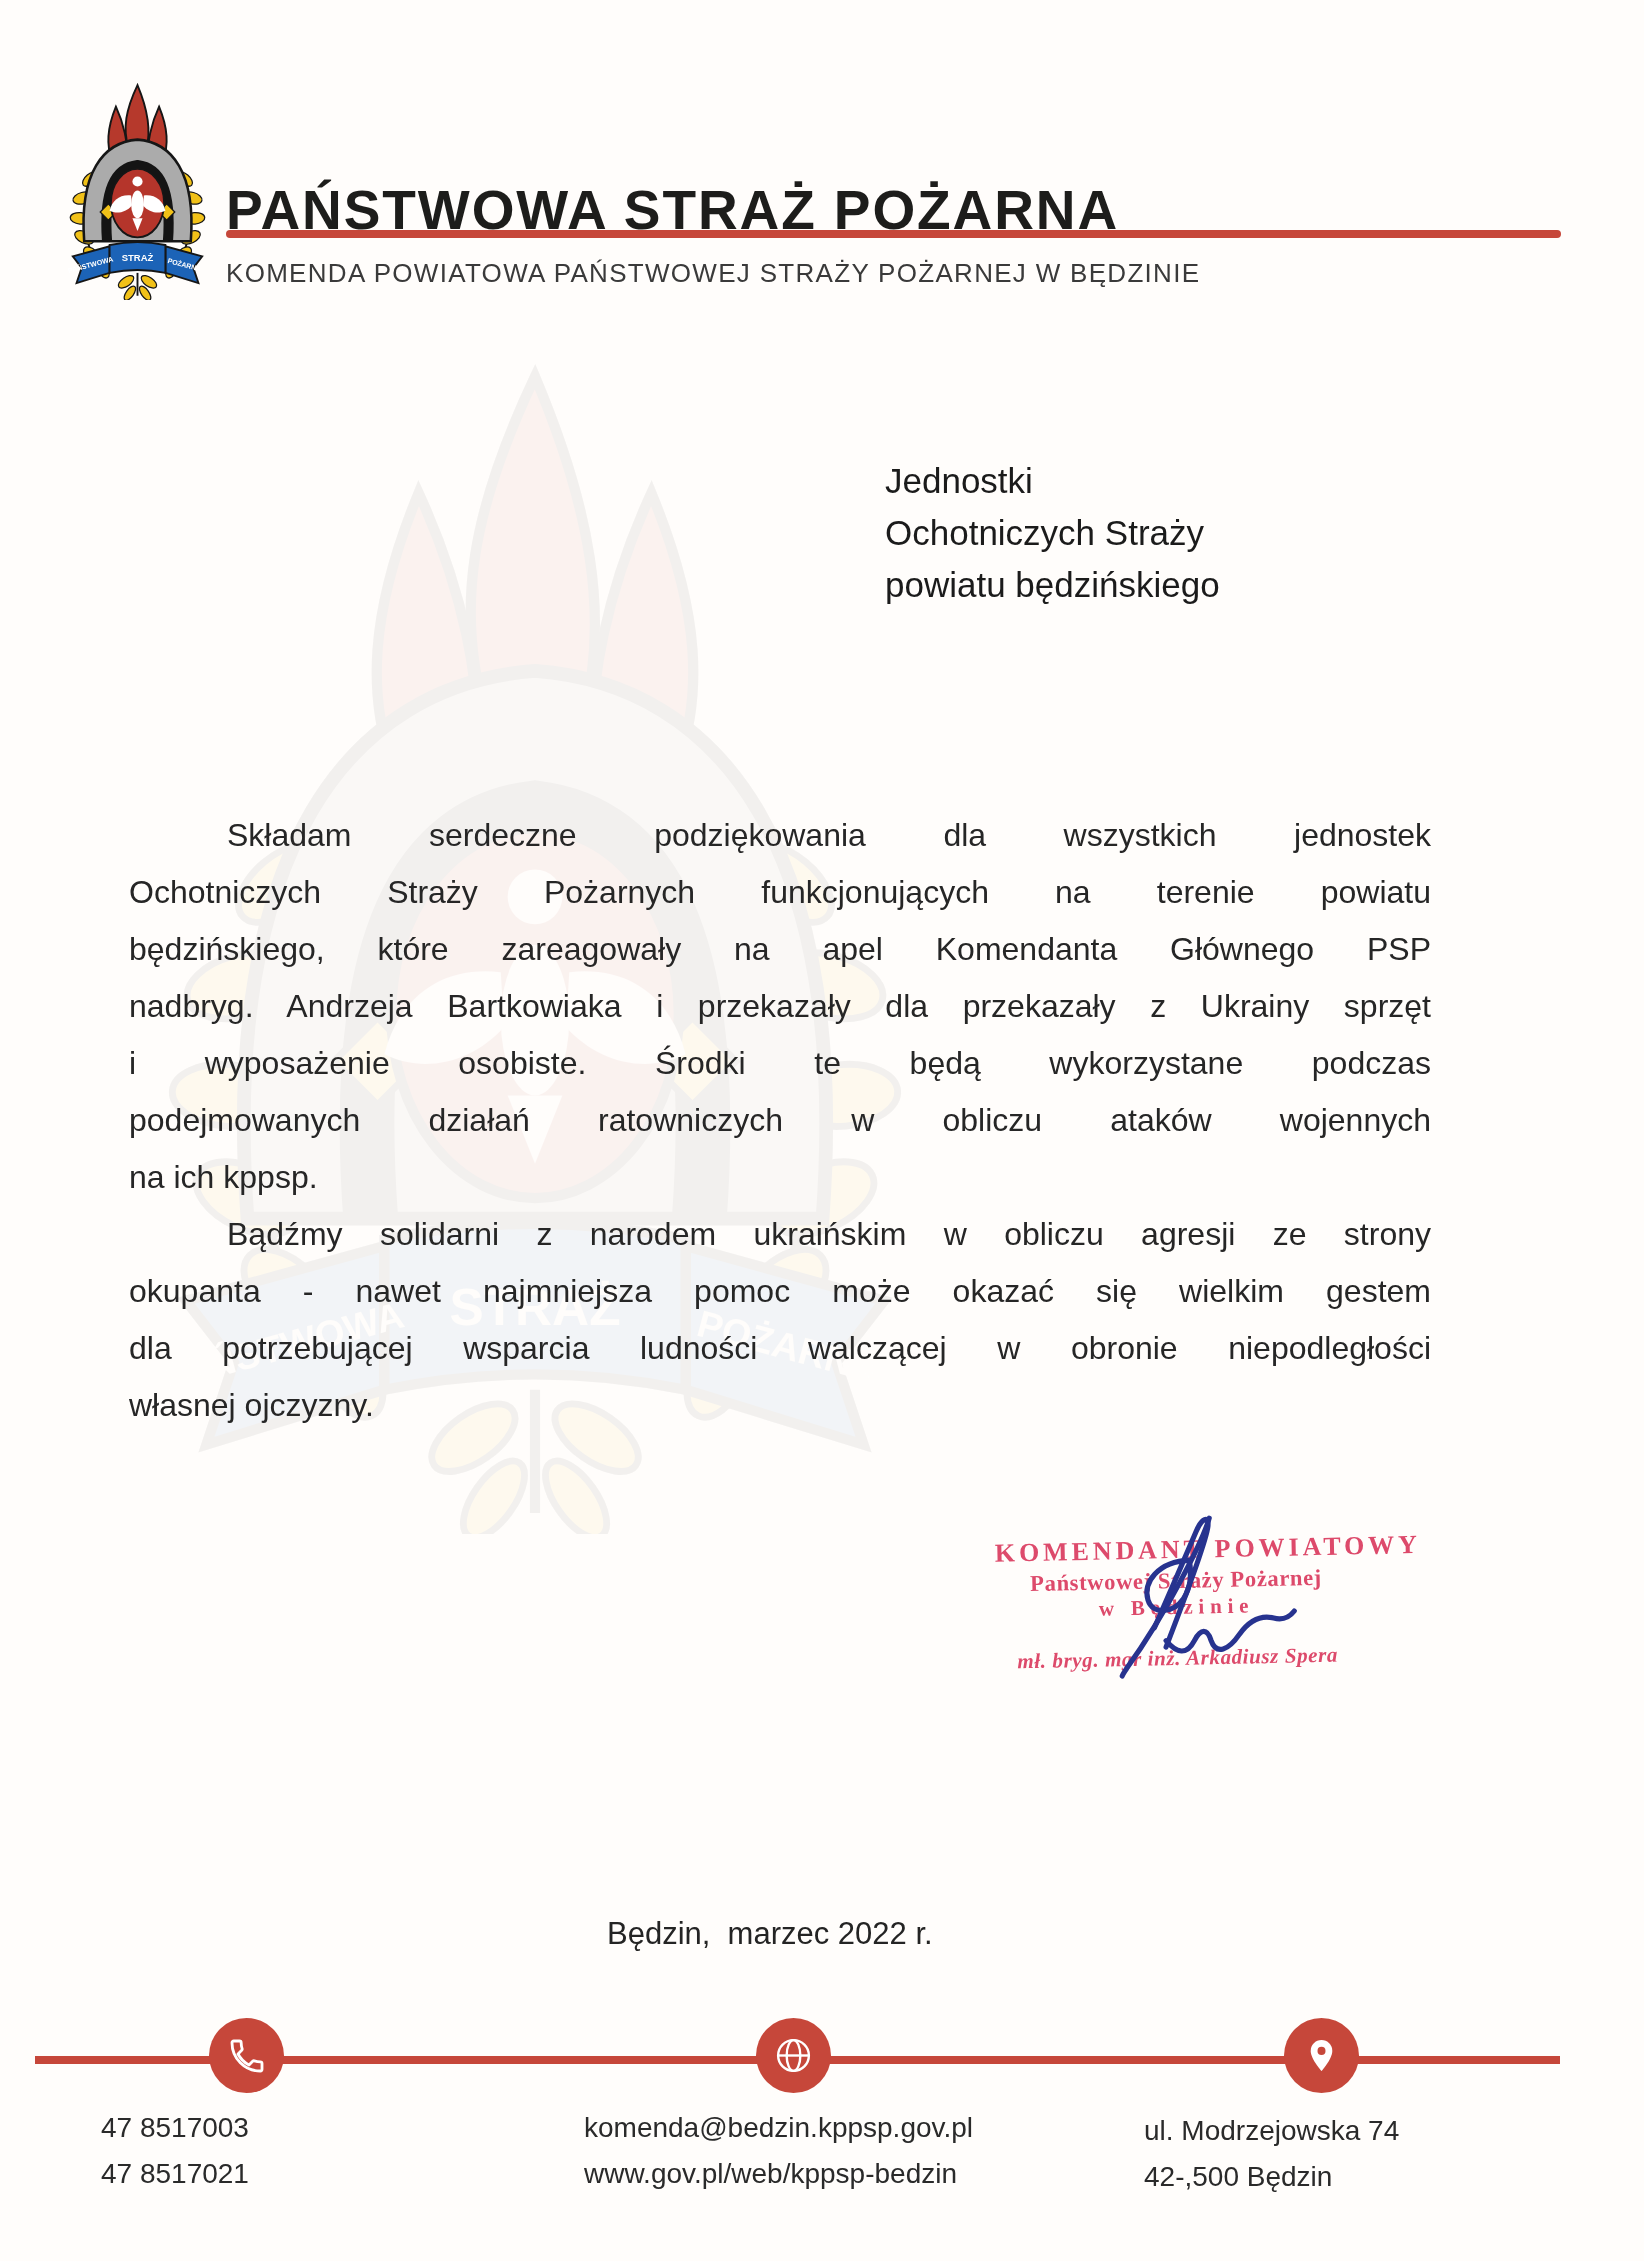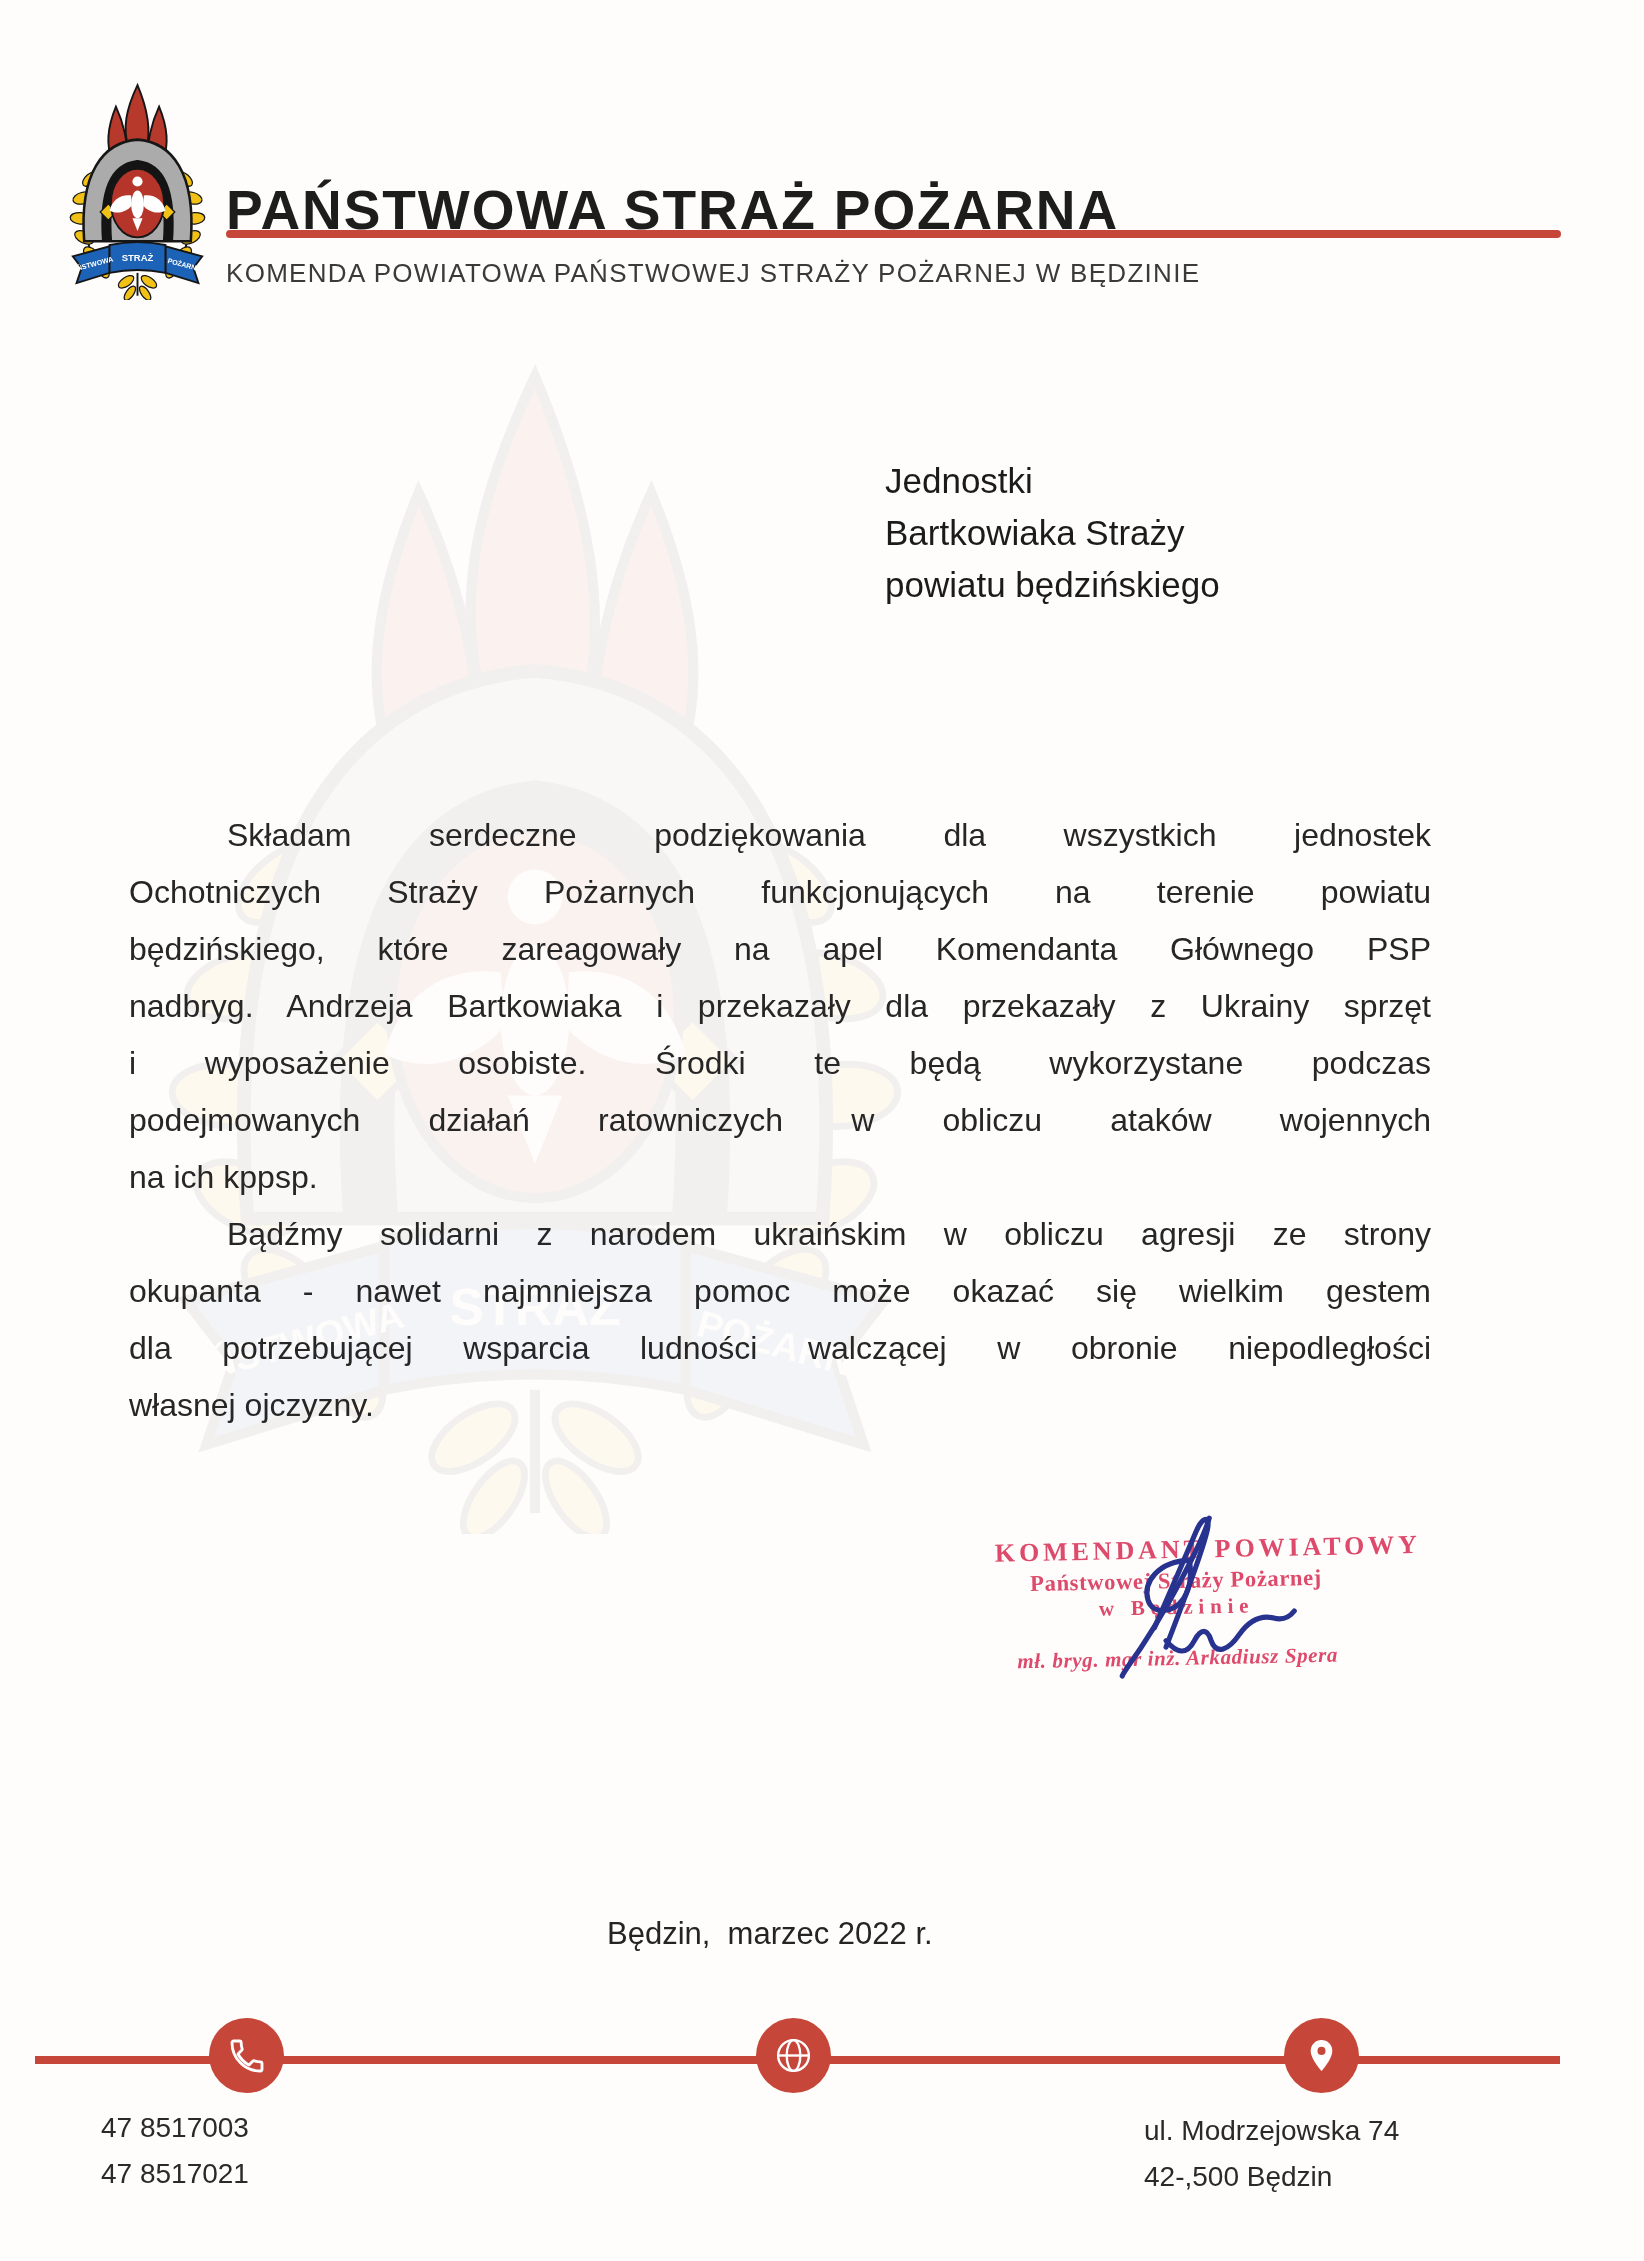--- a/index.html
+++ b/index.html
@@ -123,21 +123,21 @@
       </g>
     </g>
   </svg>
 
   <div class="org-title">PAŃSTWOWA STRAŻ POŻARNA</div>
   <div class="red-rule"></div>
   <div class="org-subtitle">KOMENDA POWIATOWA PAŃSTWOWEJ STRAŻY POŻARNEJ W BĘDZINIE</div>
 
   <div class="recipient">
     <div>Jednostki</div>
-    <div>Bartkowiaka Straży</div>
+    <div>Ochotniczych Straży</div>
     <div>powiatu będzińskiego</div>
   </div>
 
   <div class="body-text">
     <div class="line indent">Składam serdeczne podziękowania dla wszystkich jednostek</div>
     <div class="line">Ochotniczych Straży Pożarnych funkcjonujących na terenie powiatu</div>
     <div class="line">będzińskiego, które zareagowały na apel Komendanta Głównego PSP</div>
     <div class="line">nadbryg. Andrzeja Bartkowiaka i przekazały dla przekazały z Ukrainy sprzęt</div>
     <div class="line">i wyposażenie osobiste. Środki te będą wykorzystane podczas</div>
     <div class="line">podejmowanych działań ratowniczych w obliczu ataków wojennych</div>
@@ -186,19 +186,23 @@
     <svg width="37" height="37" viewBox="0 0 24 24">
       <path d="M12 2C8.13 2 5 5.13 5 9c0 5.25 7 13 7 13s7-7.75 7-13c0-3.87-3.13-7-7-7z" fill="#ffffff"></path>
       <circle cx="12" cy="9" r="2.6" fill="#c6473a"></circle>
     </svg>
   </div>
 
   <div class="fcol c1">
     <div>47 8517003</div>
     <div>47 8517021</div>
   </div>
+  <div class="fcol c2">
+    <div>komenda@bedzin.kppsp.gov.pl</div>
+    <div>www.gov.pl/web/kppsp-bedzin</div>
+  </div>
   <div class="fcol c3">
     <div>ul. Modrzejowska 74</div>
     <div>42-,500 Będzin</div>
   </div>
 
 </div>
 
 
 </body></html>

